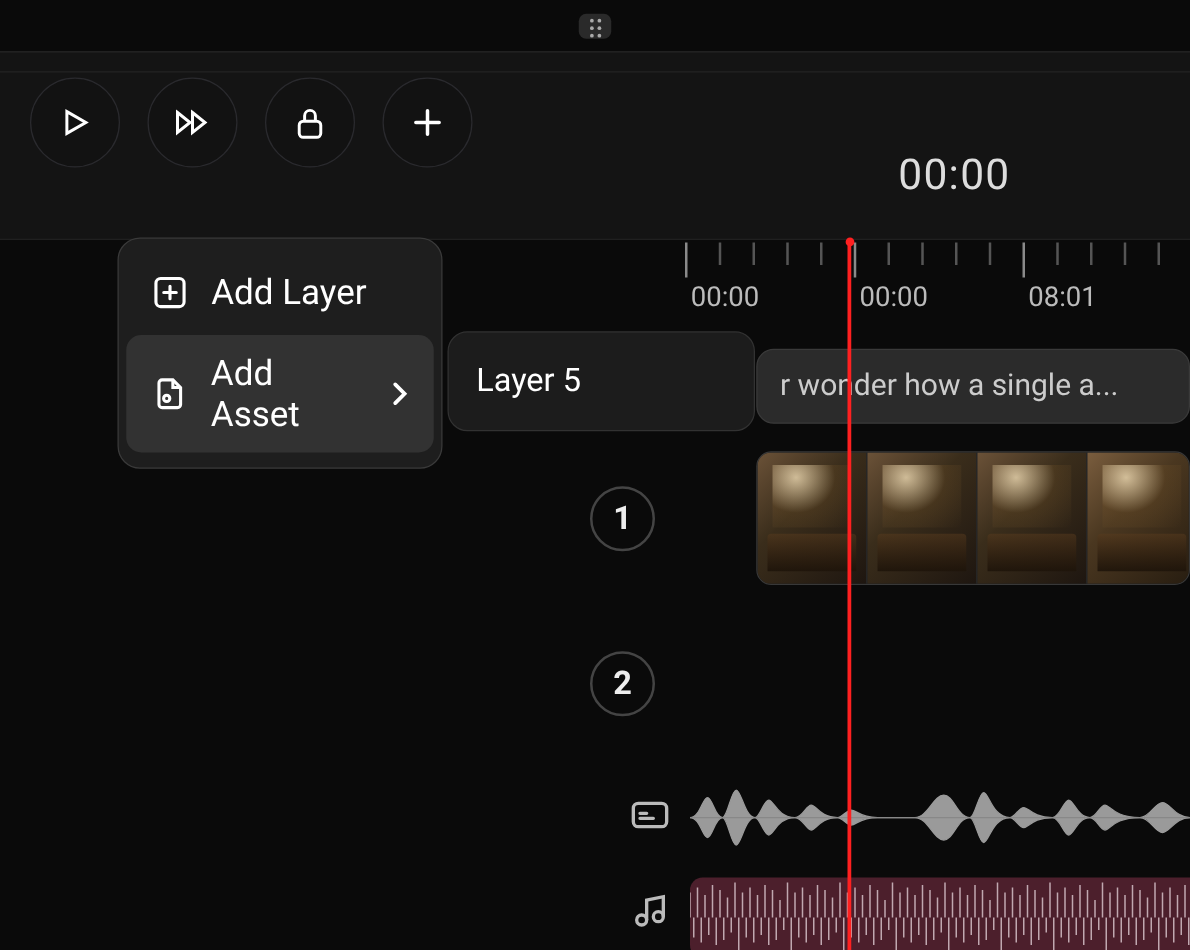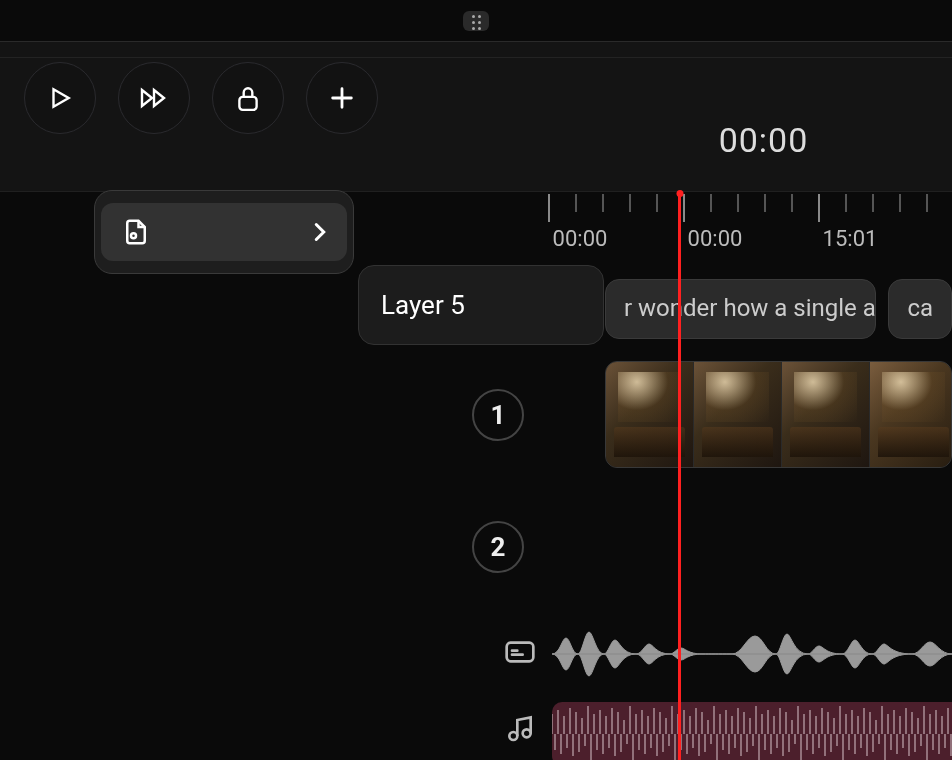--- a/index.html
+++ b/index.html
@@ -324,26 +324,34 @@
   <div class="tool-btn">
     <svg width="28" height="28" viewBox="0 0 24 24" fill="none" stroke="#fff" stroke-width="2.4" stroke-linecap="round">
       <path d="M12 4 V20 M4 12 H20"></path>
     </svg>
   </div>
 </div>
 
 <div class="timecode">00:00</div>
 
 <div class="dropdown">
+  <div class="dropdown-item">
+    <svg width="30" height="30" viewBox="0 0 24 24" fill="none" stroke="#fff" stroke-width="2">
+      <rect x="3" y="3" width="18" height="18" rx="3"></rect>
+      <path d="M12 8 V16 M8 12 H16" stroke-linecap="round"></path>
+    </svg>
+    <span>Add Layer</span>
+  </div>
   <div class="dropdown-item hover">
     <svg width="30" height="30" viewBox="0 0 24 24" fill="none" stroke="#fff" stroke-width="2">
       <path d="M14 3 H7 a2 2 0 0 0 -2 2 v14 a2 2 0 0 0 2 2 h10 a2 2 0 0 0 2-2 V8 Z"></path>
       <path d="M14 3 V8 H19"></path>
       <circle cx="10" cy="15" r="2"></circle>
     </svg>
+    <span>Add Asset</span>
     <svg class="chev" width="14" height="20" viewBox="0 0 10 16" fill="none" stroke="#fff" stroke-width="2.4" stroke-linecap="round">
       <path d="M2 2 L8 8 L2 14"></path>
     </svg>
   </div>
 </div>
 
 <div class="submenu">
   <div class="submenu-item">Layer 5</div>
 </div>
 
@@ -362,31 +370,30 @@
     <div class="tick-minor" style="left:216px"></div>
     <div class="tick-minor" style="left:243px"></div>
     <div class="tick-major" style="left:270px"></div>
     <div class="tick-minor" style="left:297px"></div>
     <div class="tick-minor" style="left:324px"></div>
     <div class="tick-minor" style="left:351px"></div>
     <div class="tick-minor" style="left:378px"></div>
 
     <div class="tick-label" style="left:32px">00:00</div>
     <div class="tick-label" style="left:167px">00:00</div>
-    <div class="tick-label" style="left:302px">15:01</div>
+    <div class="tick-label" style="left:302px">08:01</div>
 
     <div class="playhead"></div>
   </div>
 
   <div id="badge1" class="layer-badge">1</div>
   <div id="badge2" class="layer-badge">2</div>
 
   <div class="track-text">
     <div class="text-pill first">r wonder how a single a...</div>
-    <div class="text-pill">ca</div>
   </div>
 
   <div class="track-video">
     <div class="thumb"></div>
     <div class="thumb"></div>
     <div class="thumb"></div>
     <div class="thumb alt"></div>
 
   </div>
 

